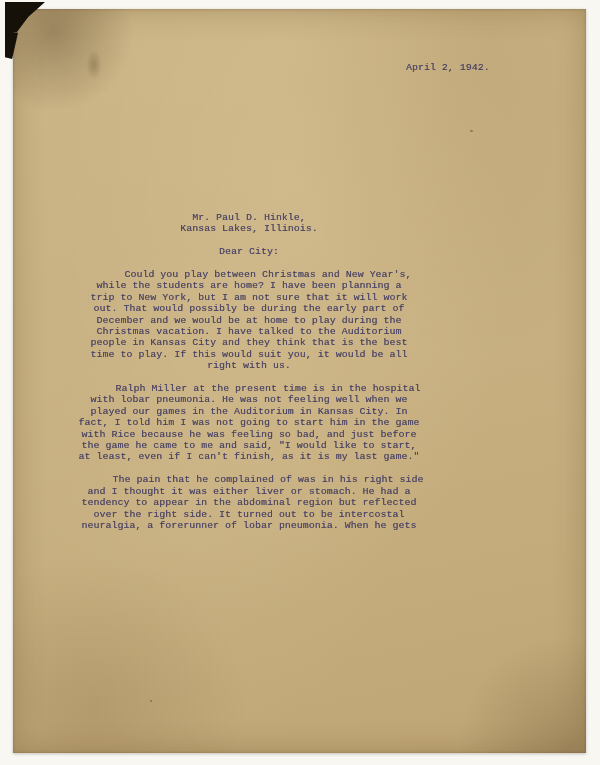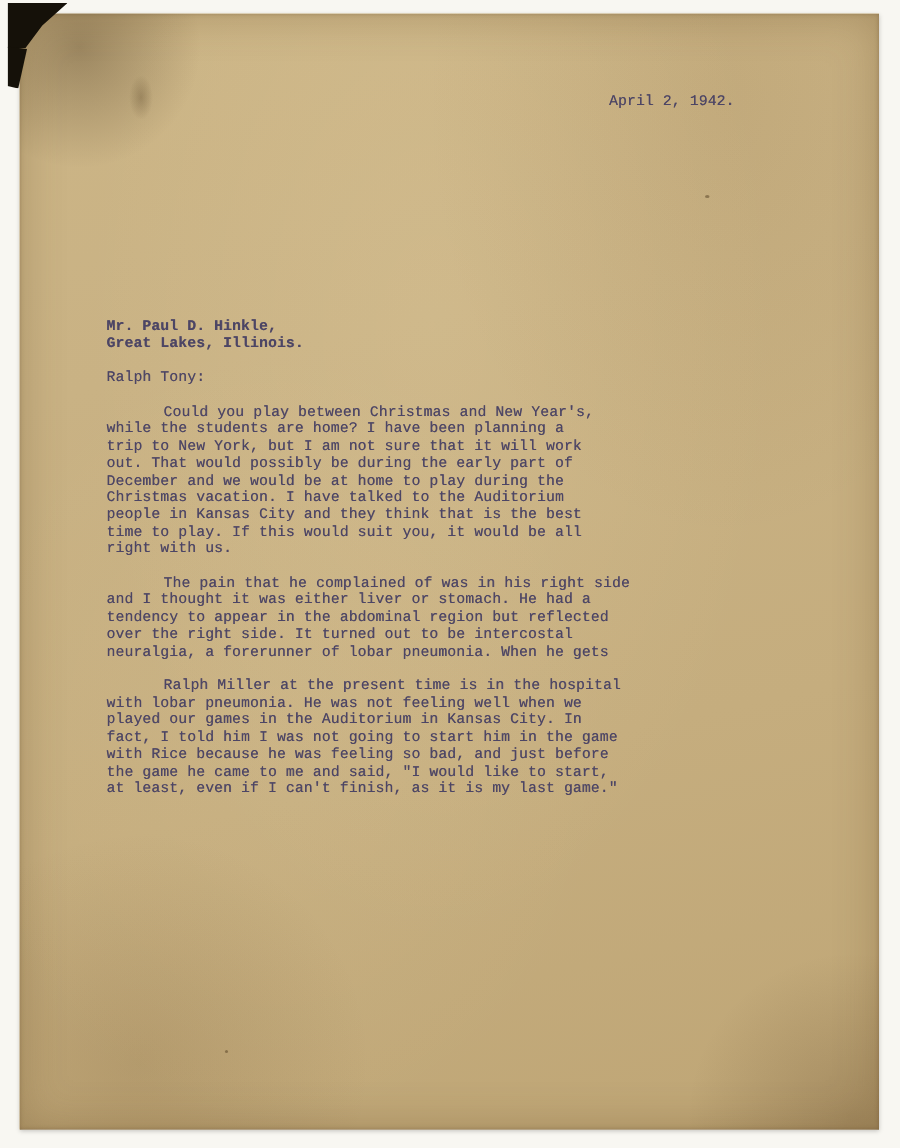--- a/index.html
+++ b/index.html
@@ -75,38 +75,38 @@
   }
   .speck-1 { left: 470px; top: 130px; width: 3px; height: 2px; }
   .speck-2 { left: 150px; top: 700px; width: 2px; height: 2px; }
 
   .typed {
     color: var(--ink, #4c4565);
     text-shadow: 0.2px 0.2px 0.4px rgba(72,64,98,0.65);
     font-size: 9.8px;
     line-height: 11.4px;
     letter-spacing: 0.1px;
+    text-align: center;
   }
   .date-line {
     position: absolute;
     left: 406px;
     top: 62px;
     z-index: 3;
     white-space: pre;
   }
   .letter-body {
     position: absolute;
     left: 71px;
     top: 212px;
     width: 356px;
     z-index: 3;
   }
   .address {
     margin: 0 0 11.4px 0;
-    font-weight: bold;
   }
   .address .addr-line {
     white-space: pre;
   }
   .salutation {
     margin: 0 0 11.4px 0;
     white-space: pre;
   }
   p.para {
     margin: 0 0 11.4px 0;
@@ -126,42 +126,42 @@
   <div class="smudge"></div>
   <div class="speck-1"></div>
   <div class="speck-2"></div>
 
   <div class="typed date-line">April 2, 1942.</div>
 
   <div class="typed letter-body">
 
     <div class="address">
       <div class="addr-line">Mr. Paul D. Hinkle,</div>
-      <div class="addr-line">Great Lakes, Illinois.</div>
+      <div class="addr-line">Kansas Lakes, Illinois.</div>
     </div>
 
-    <div class="salutation">Ralph Tony:</div>
+    <div class="salutation">Dear City:</div>
 
     <p class="para">Could you play between Christmas and New Year's,
 while the students are home?  I have been planning a
 trip to New York, but I am not sure that it will work
 out.  That would possibly be during the early part of
 December and we would be at home to play during the
 Christmas vacation.  I have talked to the Auditorium
 people in Kansas City and they think that is the best
 time to play.  If this would suit you, it would be all
 right with us.</p>
-    <p class="para">The pain that he complained of was in his right side
-and I thought it was either liver or stomach.  He had a
-tendency to appear in the abdominal region but reflected
-over the right side.  It turned out to be intercostal
-neuralgia, a forerunner of lobar pneumonia.  When he gets</p>
     <p class="para">Ralph Miller at the present time is in the hospital
 with lobar pneumonia.  He was not feeling well when we
 played our games in the Auditorium in Kansas City.  In
 fact, I told him I was not going to start him in the game
 with Rice because he was feeling so bad, and just before
 the game he came to me and said, "I would like to start,
 at least, even if I can't finish, as it is my last game."</p>
+    <p class="para">The pain that he complained of was in his right side
+and I thought it was either liver or stomach.  He had a
+tendency to appear in the abdominal region but reflected
+over the right side.  It turned out to be intercostal
+neuralgia, a forerunner of lobar pneumonia.  When he gets</p>
 
   </div>
 
 </div>
 
 </body></html>

